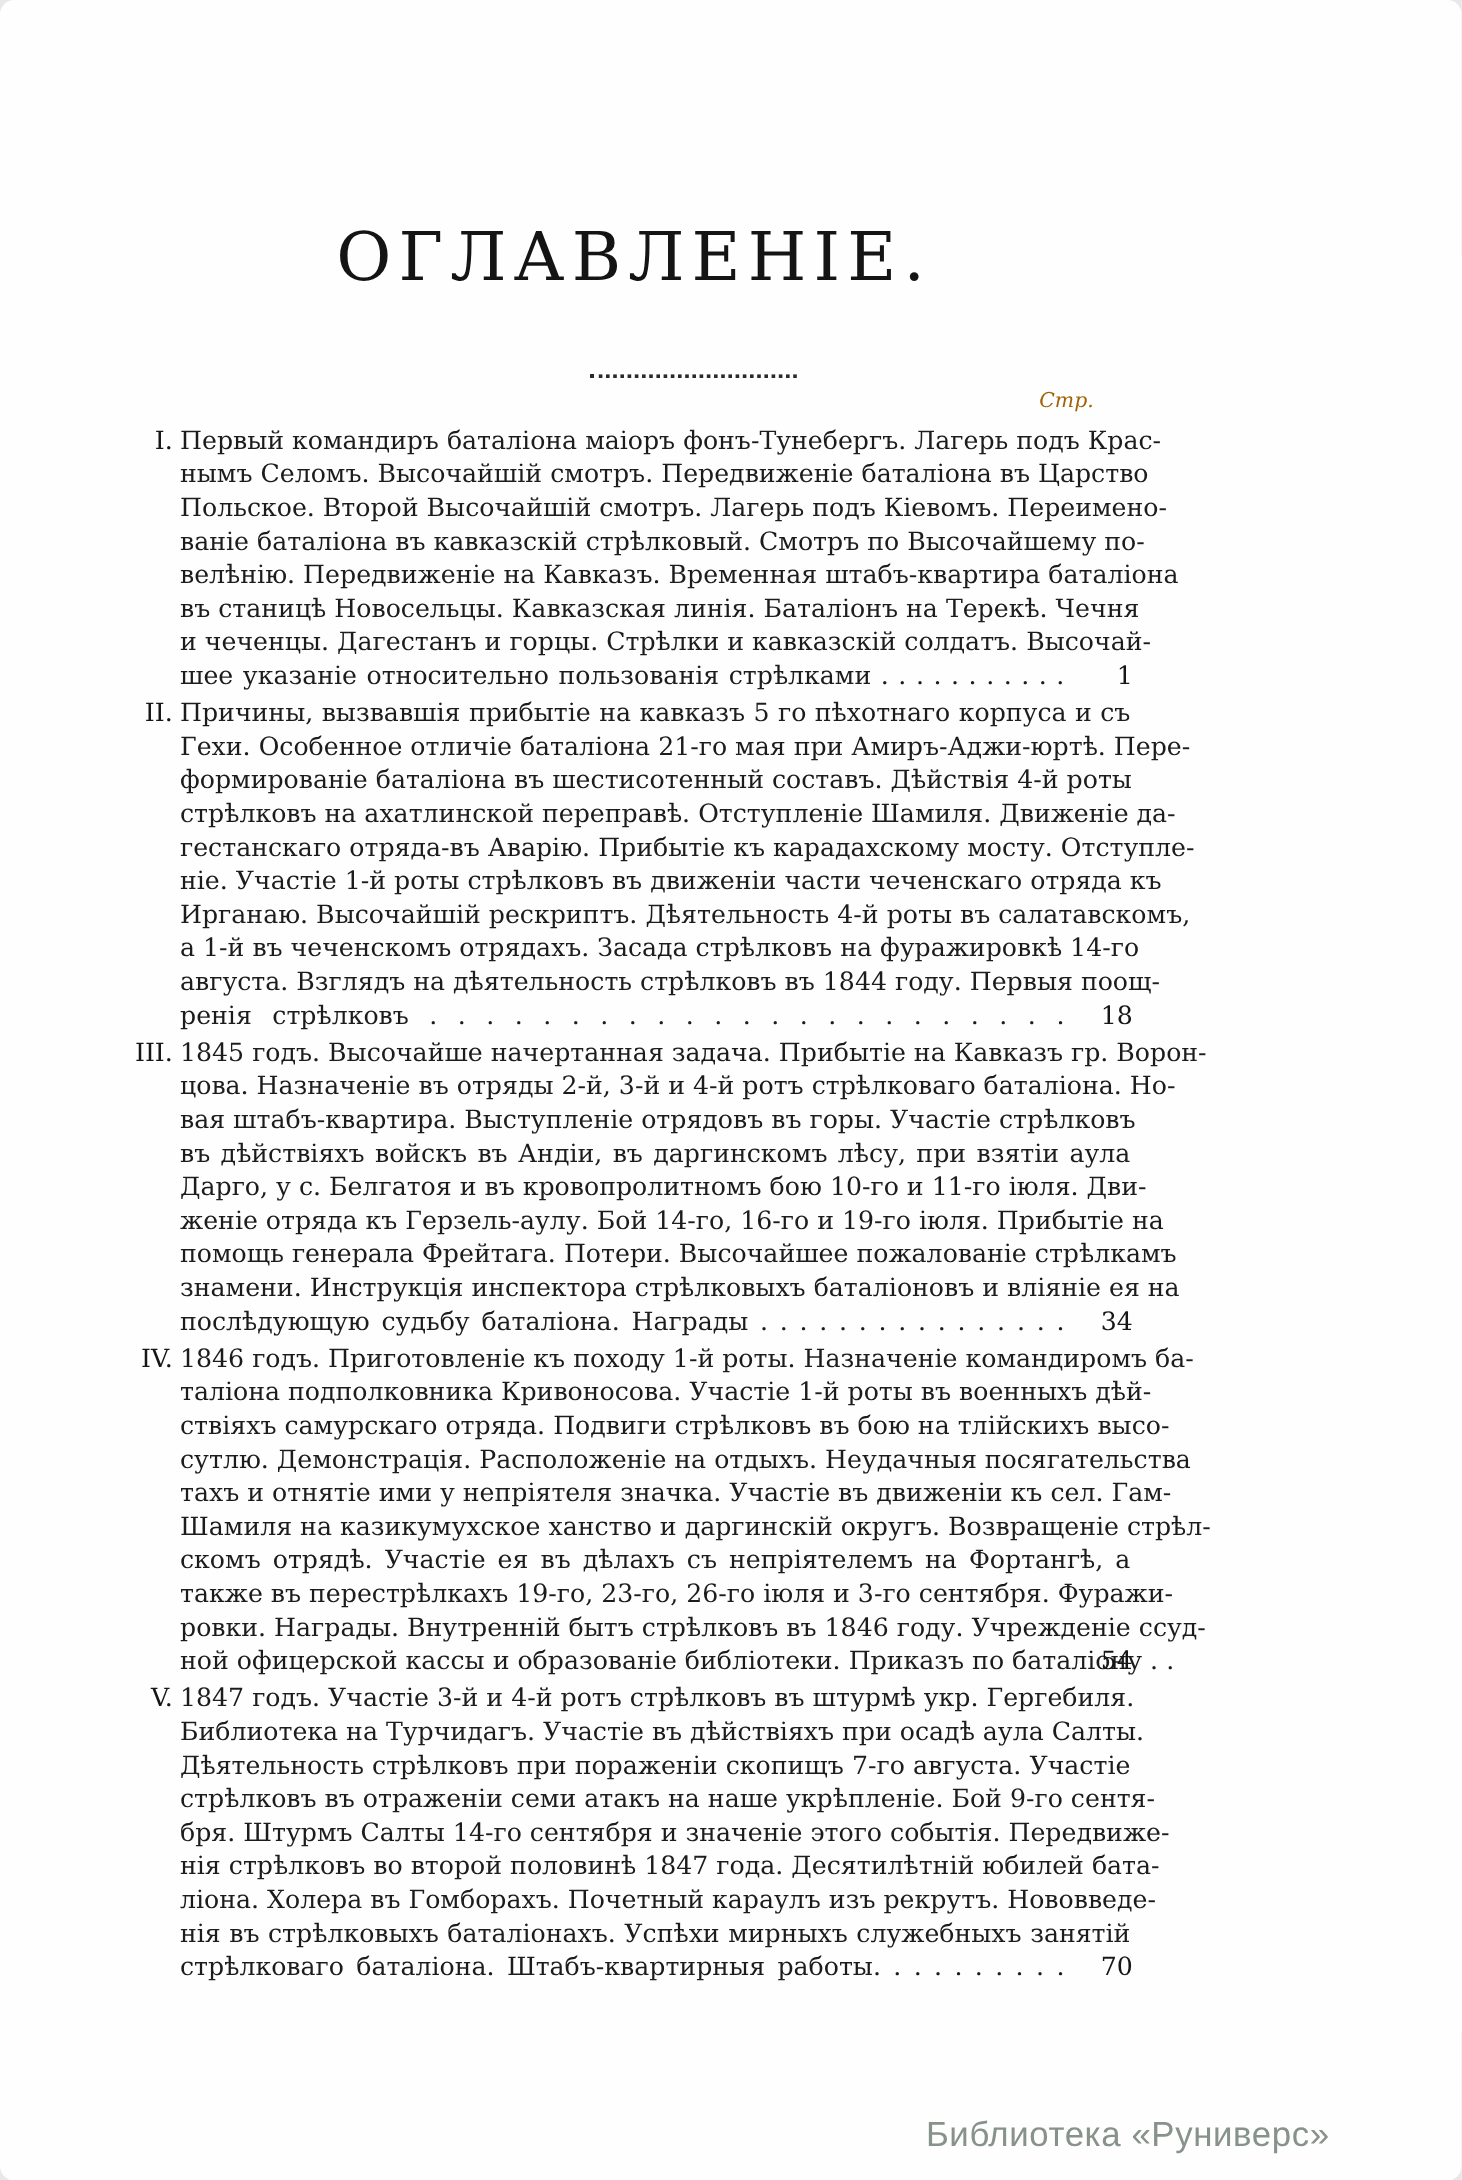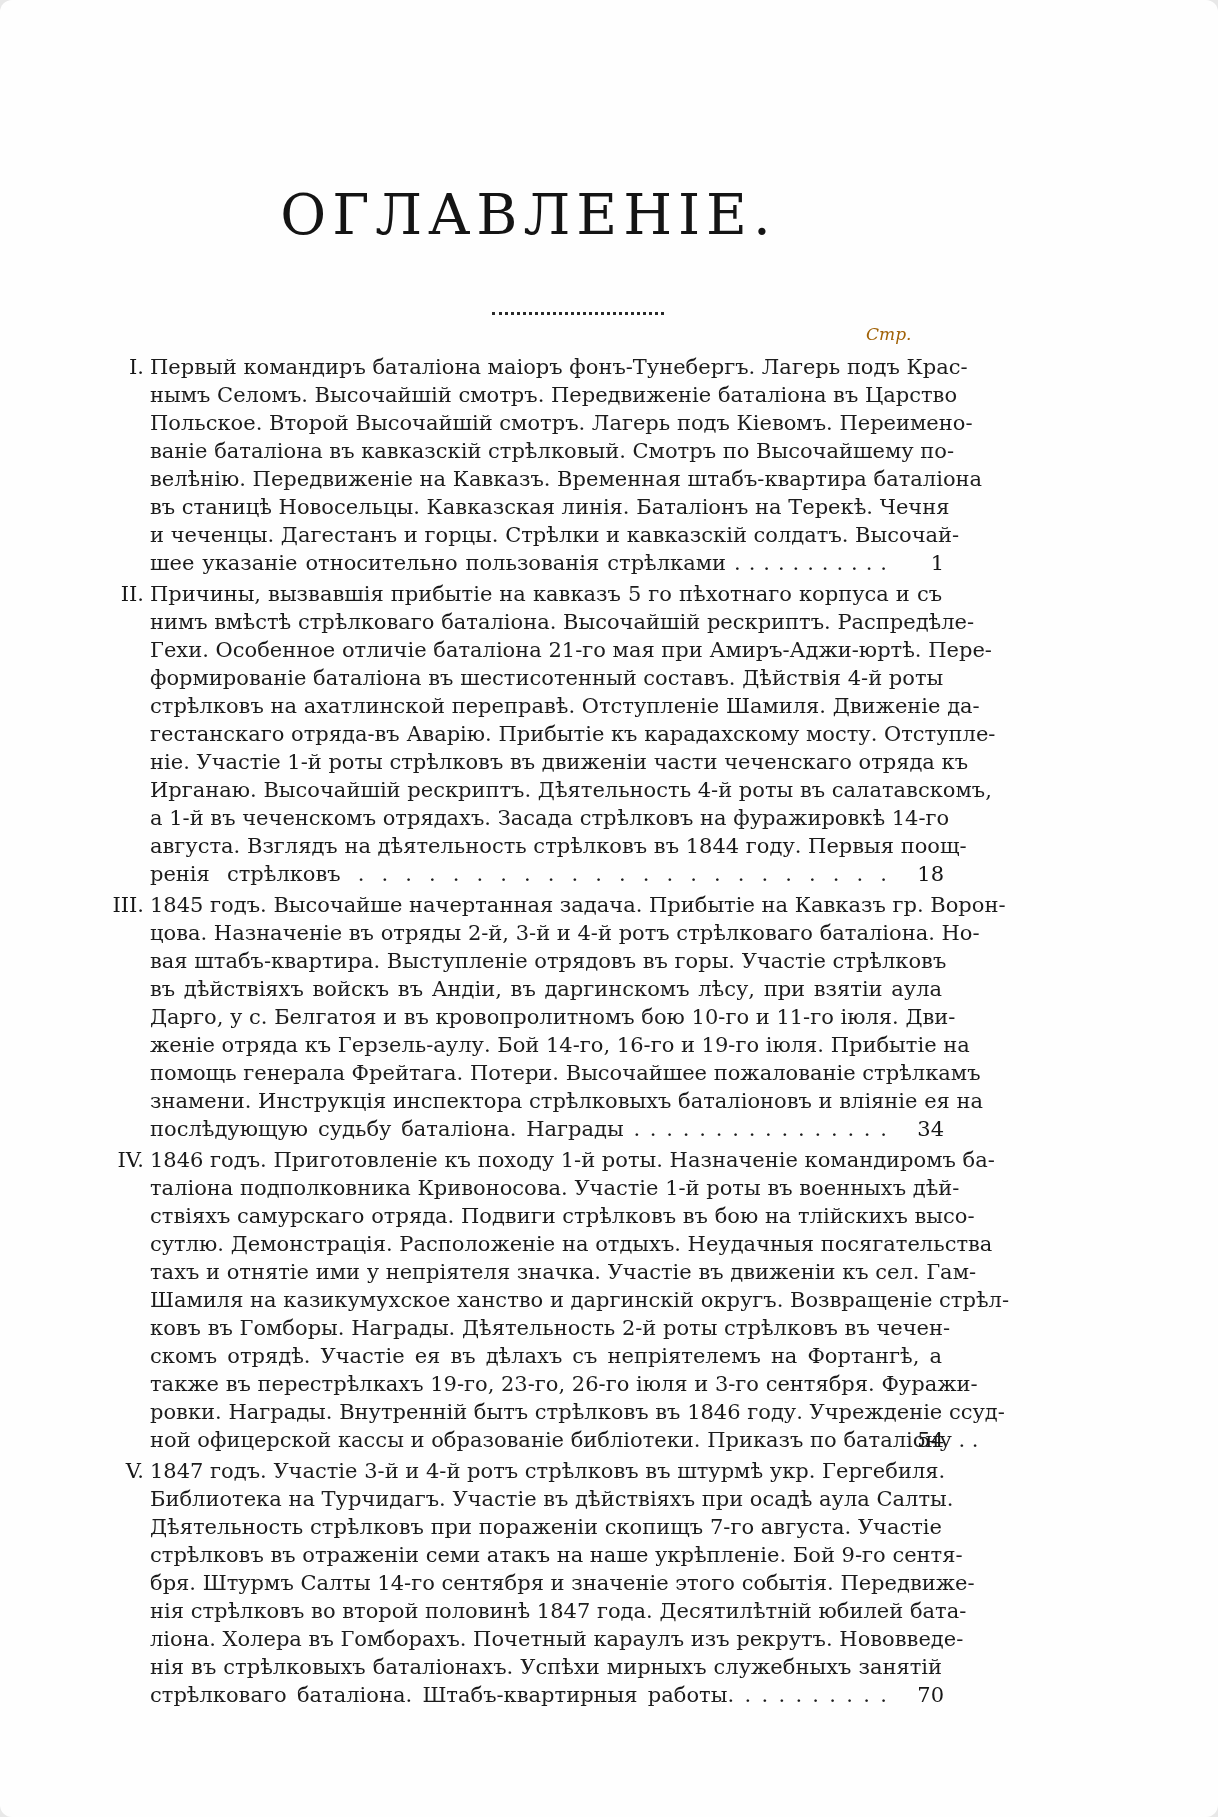--- a/index.html
+++ b/index.html
@@ -107,21 +107,20 @@
         <div class="line">ваніе баталіона въ кавказскій стрѣлковый. Смотръ по Высочайшему по-</div>
         <div class="line">велѣнію. Передвиженіе на Кавказъ. Временная штабъ-квартира баталіона</div>
         <div class="line">въ станицѣ Новосельцы. Кавказская линія. Баталіонъ на Терекѣ. Чечня</div>
         <div class="line">и чеченцы. Дагестанъ и горцы. Стрѣлки и кавказскій солдатъ. Высочай-</div>
         <div class="line last">шее указаніе относительно пользованія стрѣлками . . . . . . . . . . .</div>
         <span class="pagenum">1</span>
       </div>
       <div class="entry">
         <span class="numeral">II.</span>
         <div class="line">Причины, вызвавшія прибытіе на кавказъ 5 го пѣхотнаго корпуса и съ</div>
-        <div class="line">нимъ вмѣстѣ стрѣлковаго баталіона. Высочайшій рескриптъ. Распредѣле-</div>
         <div class="line">Гехи. Особенное отличіе баталіона 21-го мая при Амиръ-Аджи-юртѣ. Пере-</div>
         <div class="line">формированіе баталіона въ шестисотенный составъ. Дѣйствія 4-й роты</div>
         <div class="line">стрѣлковъ на ахатлинской переправѣ. Отступленіе Шамиля. Движеніе да-</div>
         <div class="line">гестанскаго отряда-въ Аварію. Прибытіе къ карадахскому мосту. Отступле-</div>
         <div class="line">ніе. Участіе 1-й роты стрѣлковъ въ движеніи части чеченскаго отряда къ</div>
         <div class="line">Ирганаю. Высочайшій рескриптъ. Дѣятельность 4-й роты въ салатавскомъ,</div>
         <div class="line">а 1-й въ чеченскомъ отрядахъ. Засада стрѣлковъ на фуражировкѣ 14-го</div>
         <div class="line">августа. Взглядъ на дѣятельность стрѣлковъ въ 1844 году. Первыя поощ-</div>
         <div class="line last">ренія стрѣлковъ . . . . . . . . . . . . . . . . . . . . . . .</div>
         <span class="pagenum">18</span>
@@ -140,34 +139,34 @@
         <span class="pagenum">34</span>
       </div>
       <div class="entry">
         <span class="numeral">IV.</span>
         <div class="line">1846 годъ. Приготовленіе къ походу 1-й роты. Назначеніе командиромъ ба-</div>
         <div class="line">таліона подполковника Кривоносова. Участіе 1-й роты въ военныхъ дѣй-</div>
         <div class="line">ствіяхъ самурскаго отряда. Подвиги стрѣлковъ въ бою на тлійскихъ высо-</div>
         <div class="line">сутлю. Демонстрація. Расположеніе на отдыхъ. Неудачныя посягательства</div>
         <div class="line">тахъ и отнятіе ими у непріятеля значка. Участіе въ движеніи къ сел. Гам-</div>
         <div class="line">Шамиля на казикумухское ханство и даргинскій округъ. Возвращеніе стрѣл-</div>
-        <div class="line">ковъ въ Гомборы. Награды. Дѣятельность 2-й роты стрѣлковъ въ чечен-</div>
         <div class="line">скомъ отрядѣ. Участіе ея въ дѣлахъ съ непріятелемъ на Фортангѣ, а</div>
         <div class="line">также въ перестрѣлкахъ 19-го, 23-го, 26-го іюля и 3-го сентября. Фуражи-</div>
         <div class="line">ровки. Награды. Внутренній бытъ стрѣлковъ въ 1846 году. Учрежденіе ссуд-</div>
         <div class="line last">ной офицерской кассы и образованіе библіотеки. Приказъ по баталіону . .</div>
         <span class="pagenum">54</span>
       </div>
       <div class="entry">
         <span class="numeral">V.</span>
         <div class="line">1847 годъ. Участіе 3-й и 4-й ротъ стрѣлковъ въ штурмѣ укр. Гергебиля.</div>
         <div class="line">Библиотека на Турчидагъ. Участіе въ дѣйствіяхъ при осадѣ аула Салты.</div>
         <div class="line">Дѣятельность стрѣлковъ при пораженіи скопищъ 7-го августа. Участіе</div>
         <div class="line">стрѣлковъ въ отраженіи семи атакъ на наше укрѣпленіе. Бой 9-го сентя-</div>
         <div class="line">бря. Штурмъ Салты 14-го сентября и значеніе этого событія. Передвиже-</div>
         <div class="line">нія стрѣлковъ во второй половинѣ 1847 года. Десятилѣтній юбилей бата-</div>
         <div class="line">ліона. Холера въ Гомборахъ. Почетный караулъ изъ рекрутъ. Нововведе-</div>
         <div class="line">нія въ стрѣлковыхъ баталіонахъ. Успѣхи мирныхъ служебныхъ занятій</div>
         <div class="line last">стрѣлковаго баталіона. Штабъ-квартирныя работы. . . . . . . . . .</div>
         <span class="pagenum">70</span>
       </div>
     </div>
+  <div class="watermark">Библиотека «Руниверс»</div>
 </div>
 
 </body></html>

